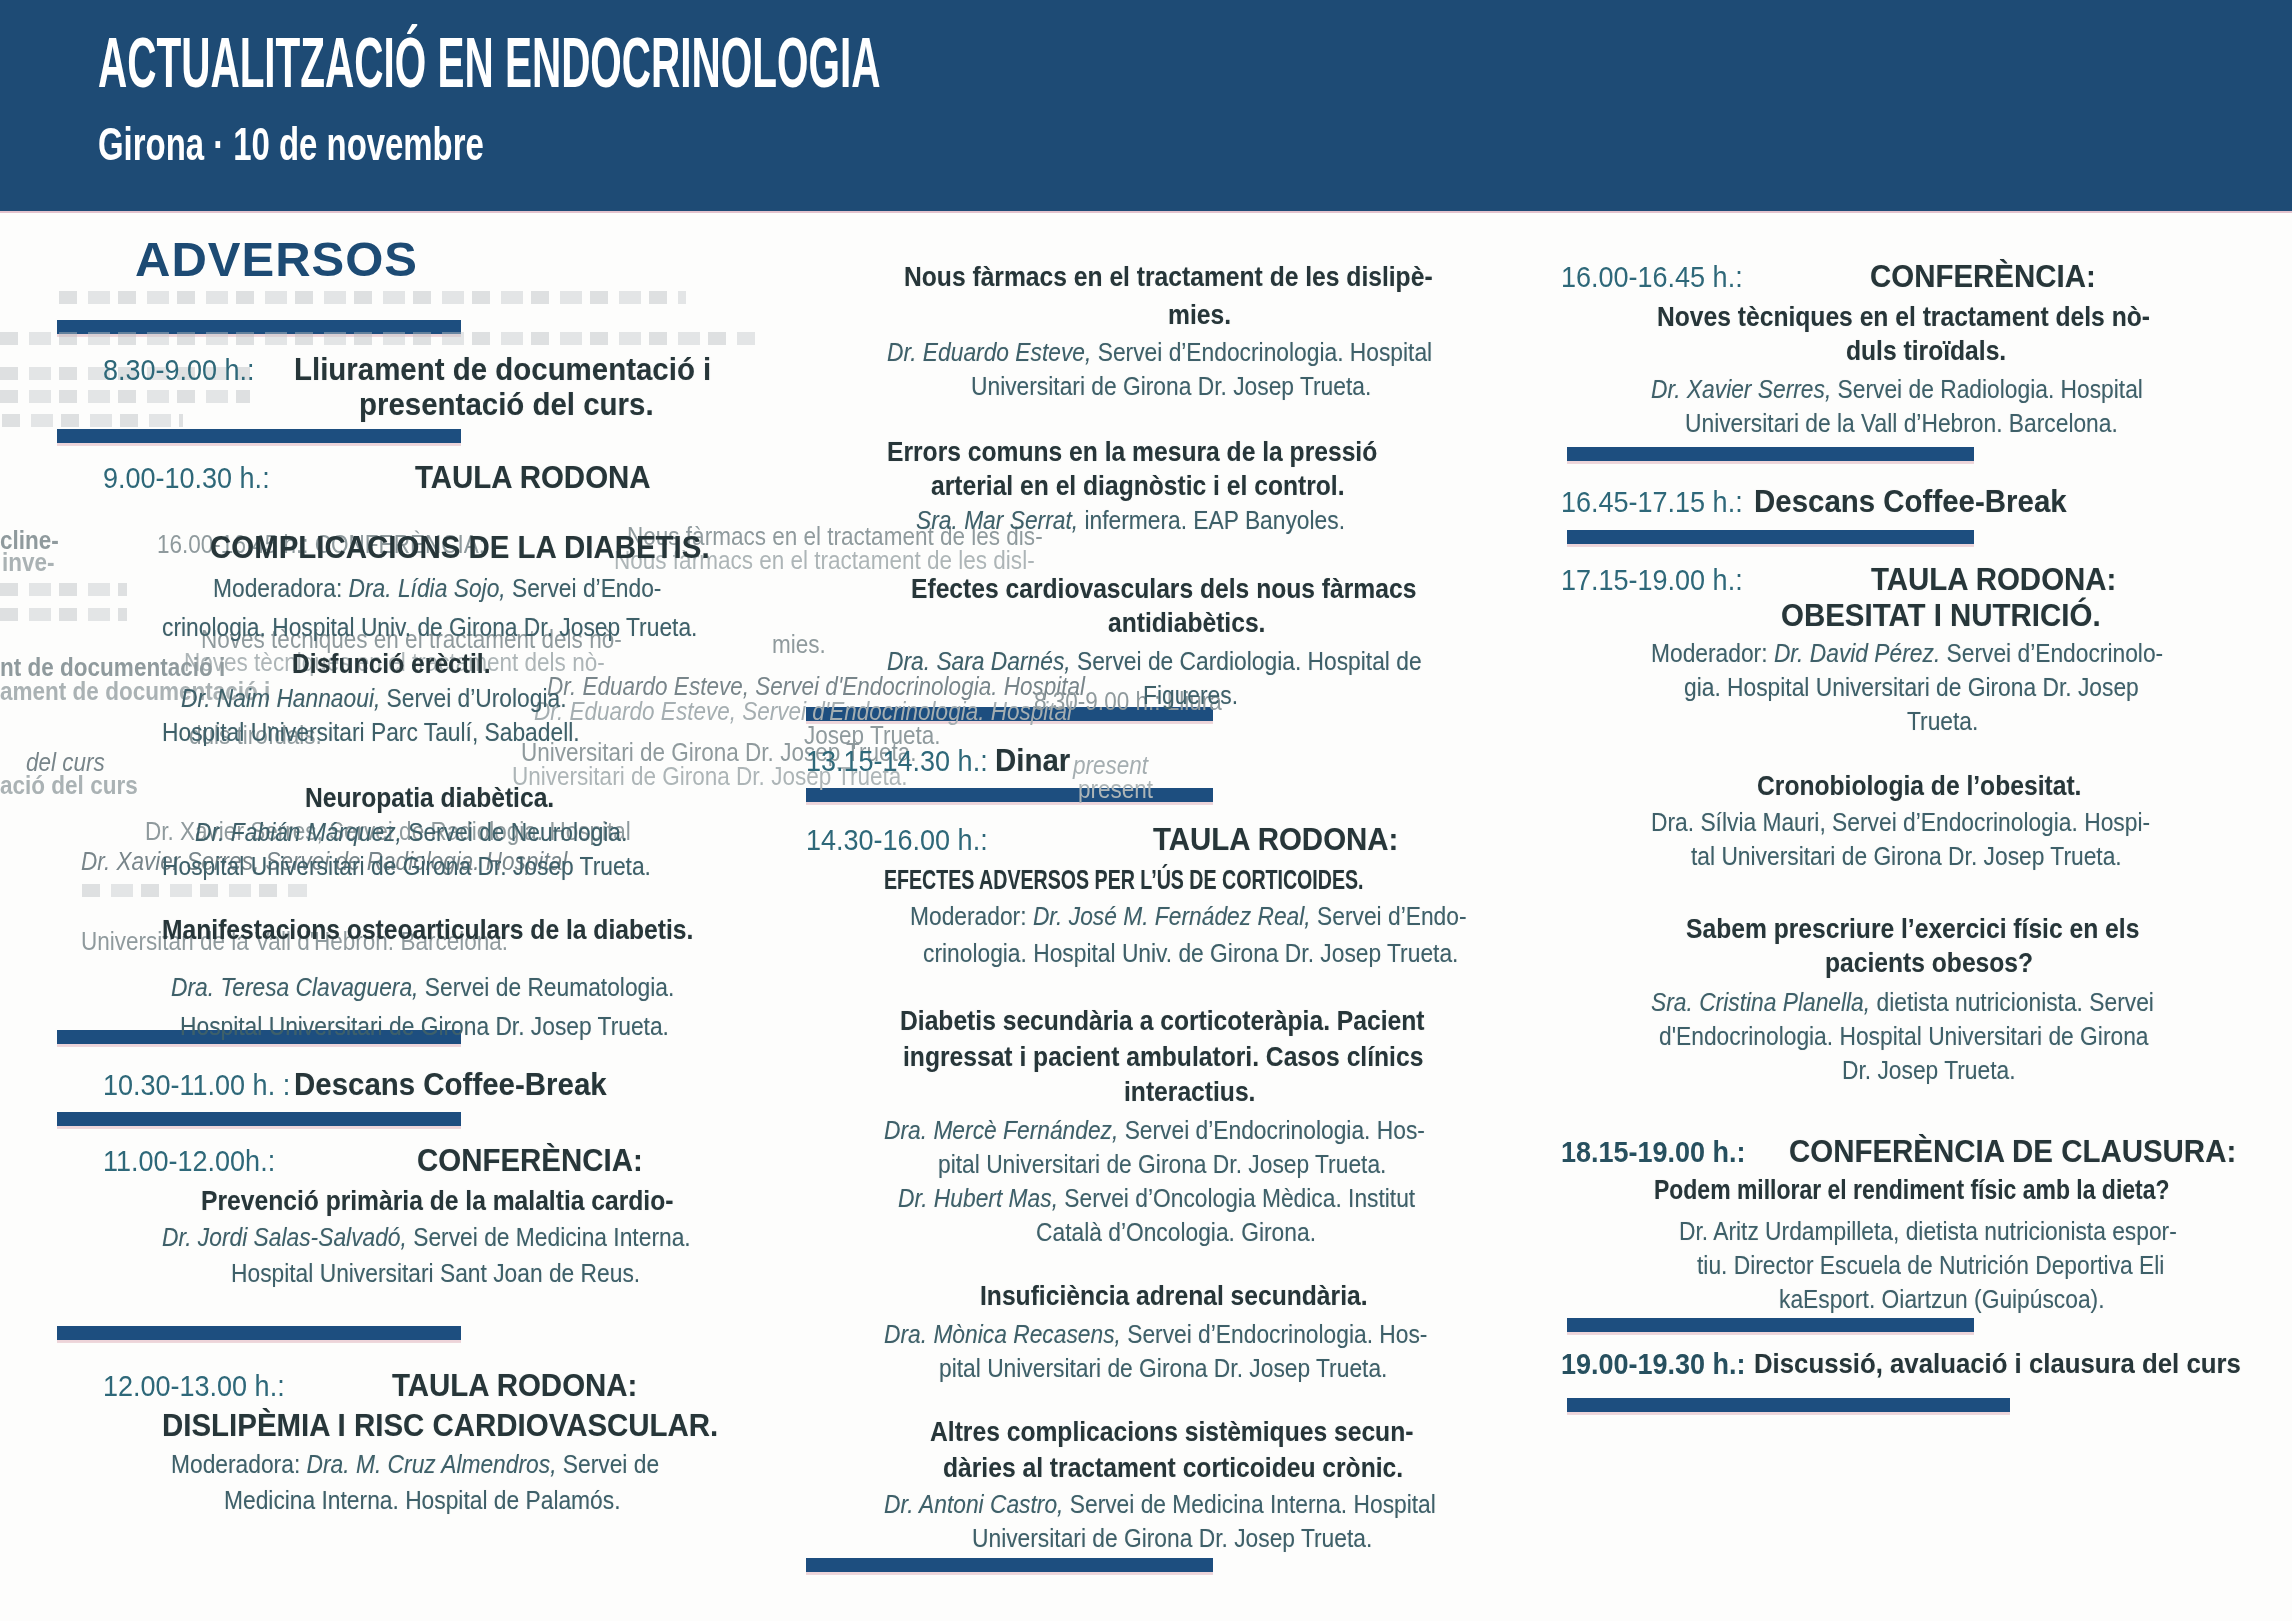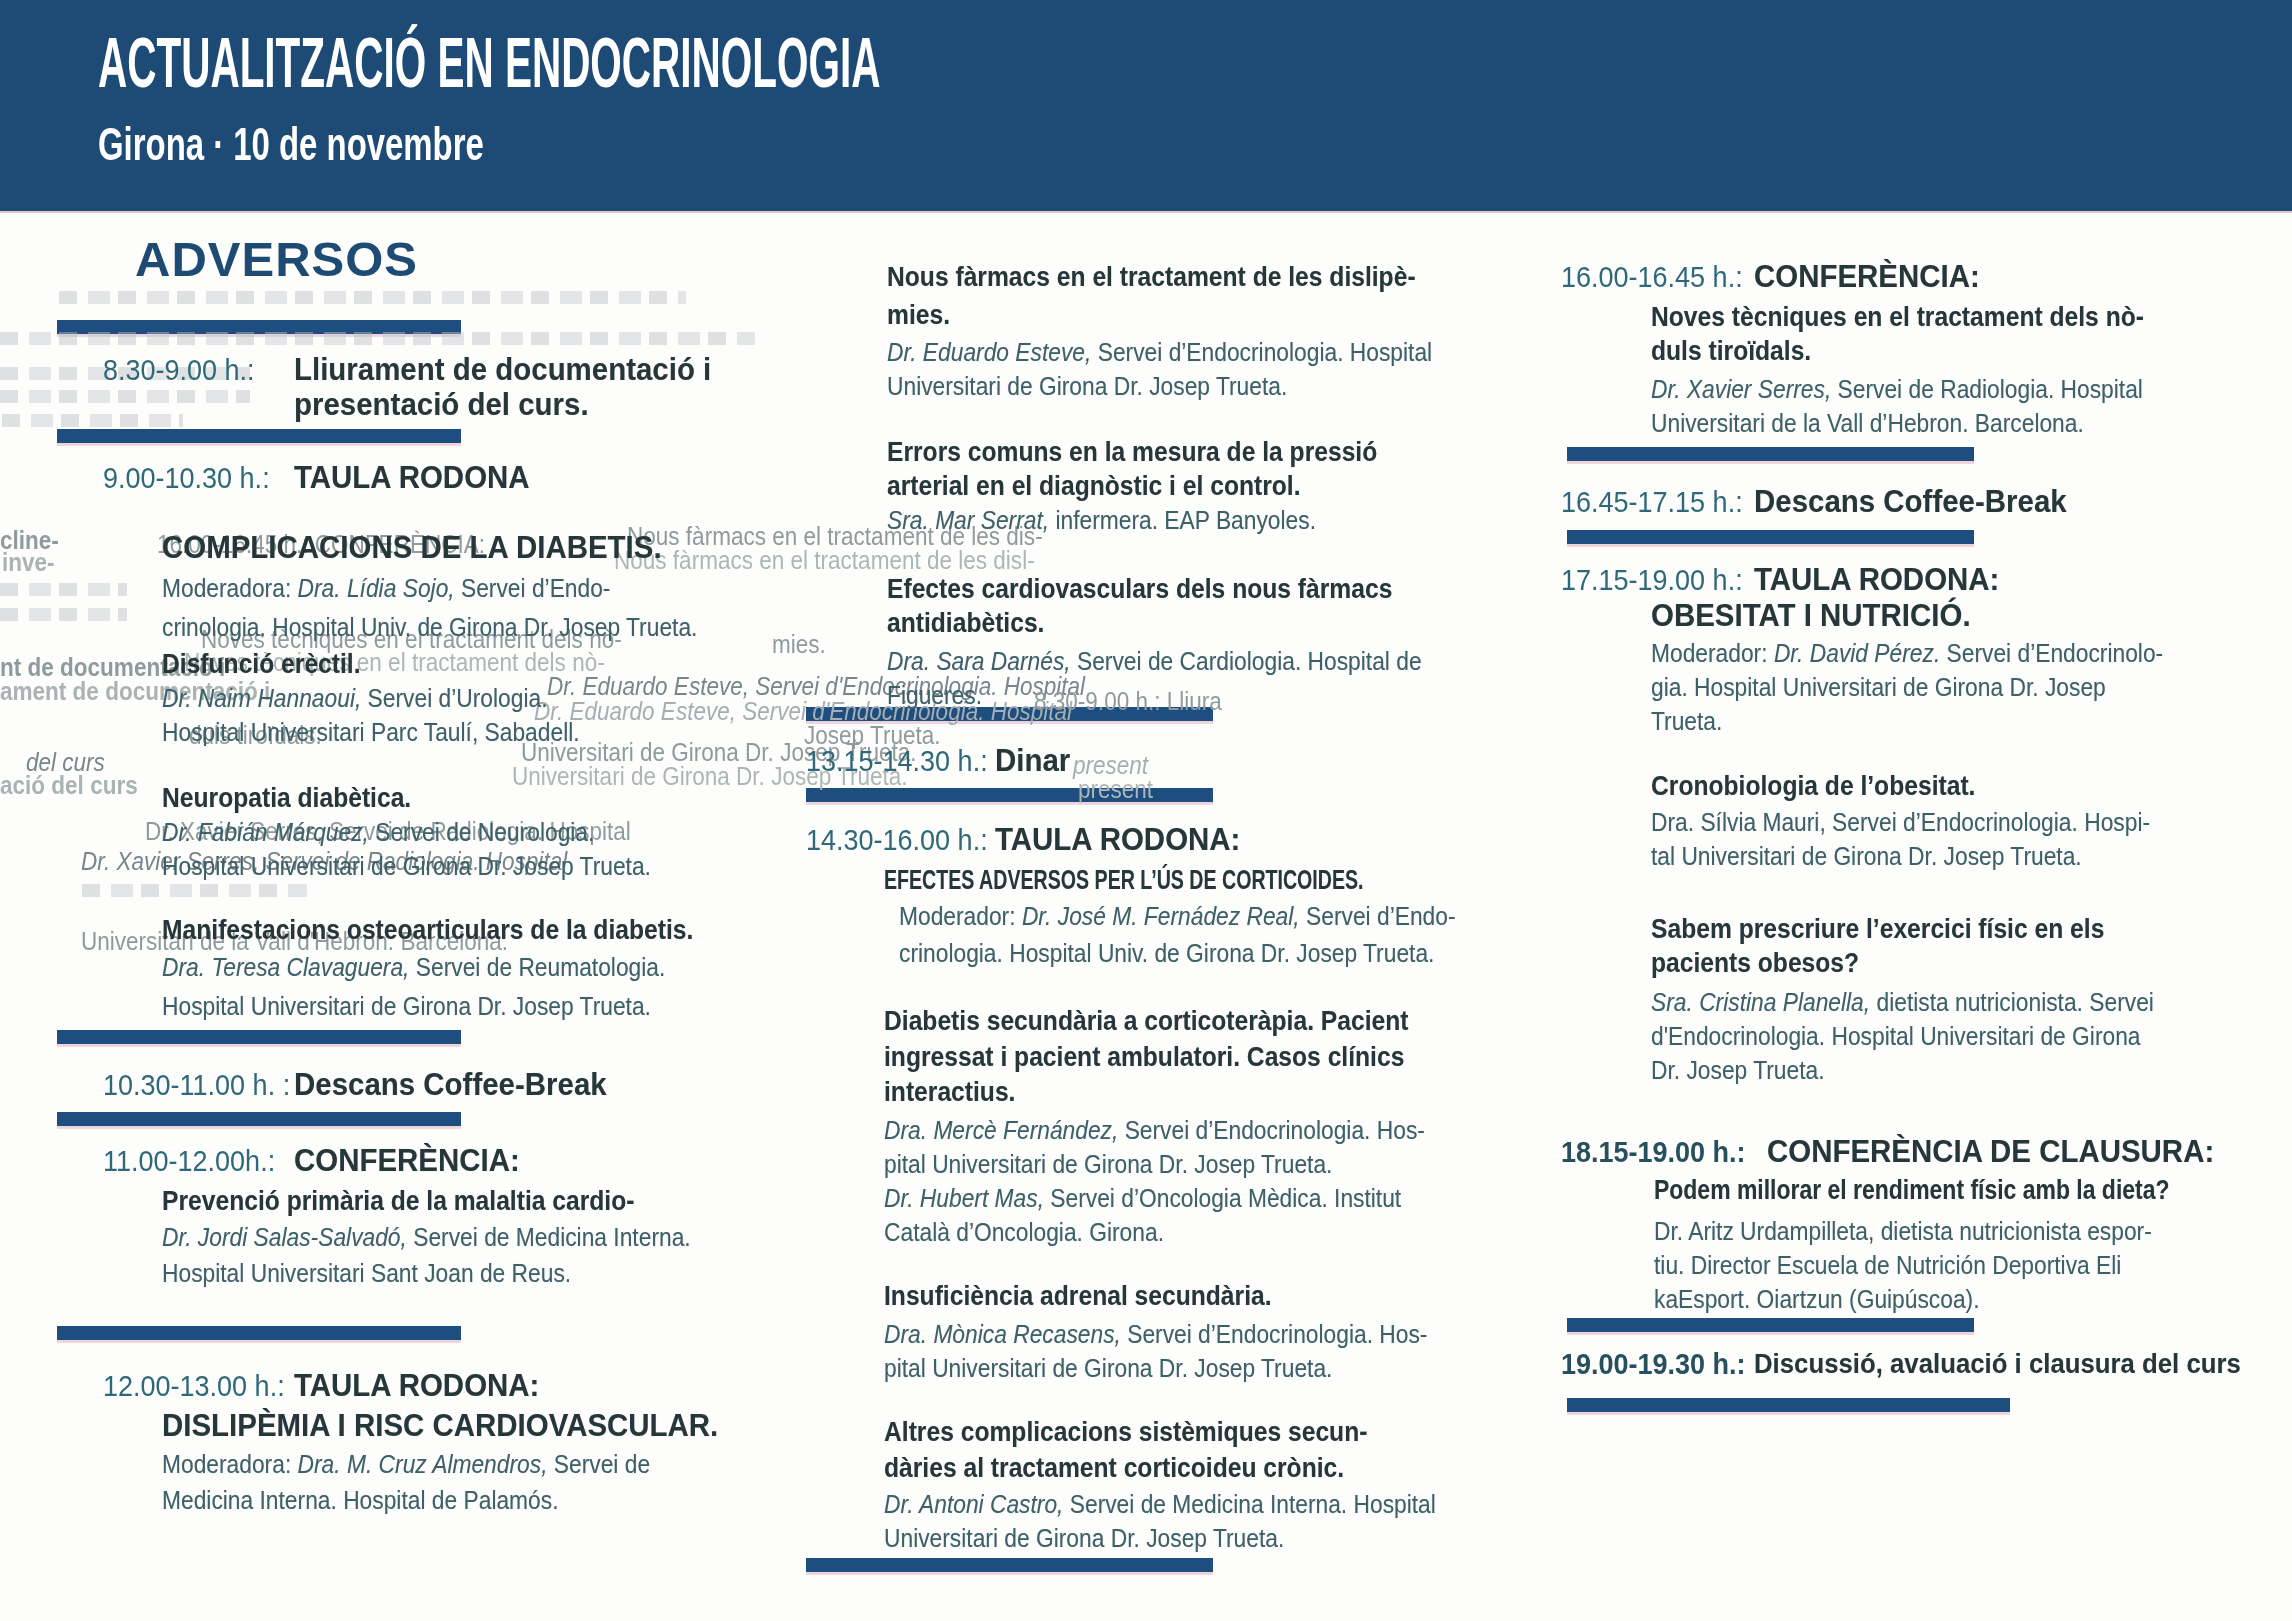--- a/index.html
+++ b/index.html
@@ -1,17 +1,17 @@
 <!DOCTYPE html>
 <html><head>
 <meta charset="utf-8">
 <style>
   html,body{margin:0;padding:0;background:#ffffff;}
   #page{position:relative;width:2293px;height:1621px;background:#fdfdfc;overflow:hidden;
-        font-family:"Liberation Sans","DejaVu Sans",sans-serif;}
+        font-family:"Liberation Sans","DejaVu Sans",sans-serif;text-align:center;}
   
   #banner{position:absolute;left:0;top:0;width:2293px;height:211px;background:#1e4b75;
           border-bottom:2.9px solid #e3c3ce;}
   .banner-title{position:absolute;left:98px;top:21.6px;color:#ffffff;font-weight:700;
                 font-size:71px;white-space:nowrap;transform:scaleX(.57);transform-origin:0 0;}
   .banner-sub{position:absolute;left:98px;top:116px;color:#ffffff;font-weight:700;
               font-size:47px;white-space:nowrap;transform:scaleX(.70);transform-origin:0 0;}
   
   #prog-title{position:absolute;left:135px;top:231px;margin:0;color:#1d4b74;font-weight:700;
               font-size:49px;letter-spacing:1px;white-space:nowrap;}
@@ -123,21 +123,21 @@
           <div class="row" style="margin-left: 59px;"><span class="sc" style="transform: scaleX(0.86);"><span class="seg-i">Dr. Naim Hannaoui,</span><span class="seg-r"> Servei d’Urologia.</span></span></div>
           <div class="row" style="margin-left: 59px;"><span class="sc" style="transform: scaleX(0.86);"><span class="seg-r">Hospital Universitari Parc Taulí, Sabadell.</span></span></div>
         </div>
         <div class="block" style="top: 781px;">
           <div class="row" style="margin-left: 59px;"><span class="sc" style="transform: scaleX(0.88);"><span class="seg-h">Neuropatia diabètica.</span></span></div>
           <div class="row" style="margin-left: 59px;"><span class="sc" style="transform: scaleX(0.86);"><span class="seg-i">Dr. Fabián Márquez,</span><span class="seg-r"> Servei  de Neurologia.</span></span></div>
           <div class="row" style="margin-left: 59px;"><span class="sc" style="transform: scaleX(0.86);"><span class="seg-r">Hospital Universitari de Girona Dr. Josep Trueta.</span></span></div>
         </div>
         <div class="block" style="top: 913px;">
           <div class="row" style="margin-left: 59px;"><span class="sc" style="transform: scaleX(0.88);"><span class="seg-h">Manifestacions osteoarticulars de la diabetis.</span></span></div>
-          <div class="row" style="margin-left: 59px; margin-top: 3px;"><span class="sc" style="transform: scaleX(0.86);"><span class="seg-i">Dra. Teresa Clavaguera,</span><span class="seg-r"> Servei de Reumatologia.</span></span></div>
+          <div class="row" style="margin-left: 59px; margin-top: 23px;"><span class="sc" style="transform: scaleX(0.86);"><span class="seg-i">Dra. Teresa Clavaguera,</span><span class="seg-r"> Servei de Reumatologia.</span></span></div>
           <div class="row" style="margin-left: 59px; margin-top: 4.9px;"><span class="sc" style="transform: scaleX(0.86);"><span class="seg-r">Hospital Universitari de Girona Dr. Josep Trueta.</span></span></div>
         </div>
         <div class="block" style="top: 1068px;">
           <div class="time"><span class="sc">10.30-11.00 h. :</span></div>
           <div class="row hl" style="margin-left: 191px;"><span class="sc" style="transform: scaleX(0.95);"><span class="seg-h">Descans Coffee-Break</span></span></div>
         </div>
         <div class="block" style="top: 1144px;">
           <div class="time"><span class="sc">11.00-12.00h.:</span></div>
           <div class="row hl" style="margin-left: 191px;"><span class="sc" style="transform: scaleX(0.95);"><span class="seg-h">CONFERÈNCIA:</span></span></div>
           <div class="row" style="margin-left: 59px; margin-top: 4.9px;"><span class="sc" style="transform: scaleX(0.88);"><span class="seg-h">Prevenció primària de la malaltia cardio-</span></span></div>

